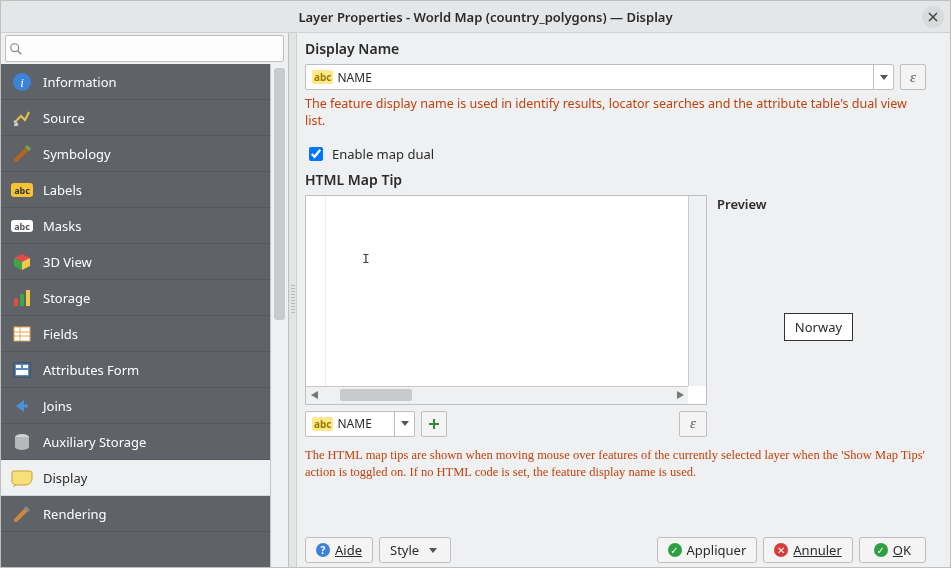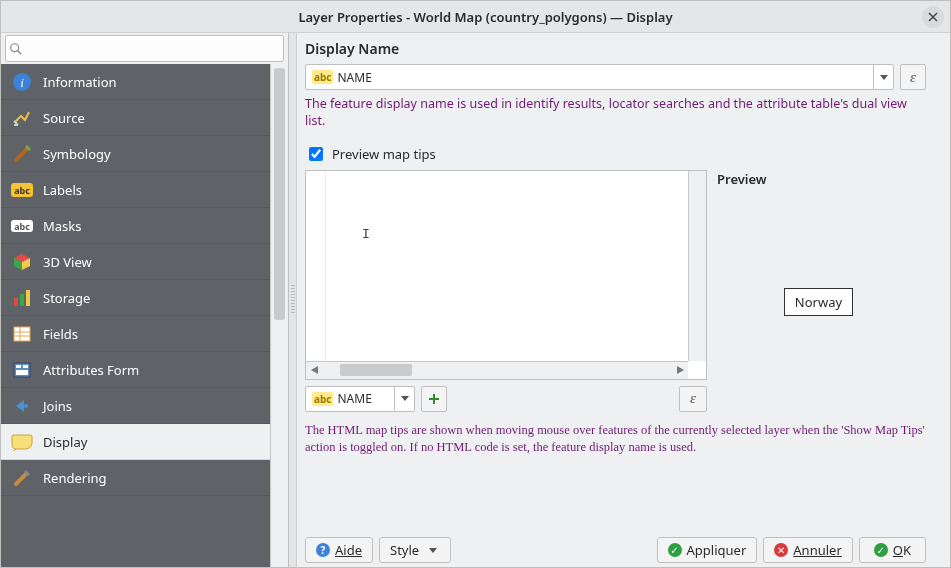--- a/index.html
+++ b/index.html
@@ -26,21 +26,21 @@
   .grab{width:8px;background:#e3e4e5;display:flex;align-items:center;justify-content:center;border-right:1px solid #cfcfcf;}
   .grab::after{content:"";width:4px;height:30px;background:repeating-linear-gradient(#bbb,#bbb 1px,transparent 1px,transparent 3px);}
   .main { flex: 1; display: flex; flex-direction: column; padding: 6px 24px 4px 8px; gap: 6px; min-width:0;}
   .section-label { font-weight: 600; font-size: 14px; }
   .row { display: flex; align-items: center; gap: 6px; }
   .combo { flex:1; display:flex; border:1px solid #bfbfbf; background:#fff; border-radius:2px; height:26px; }
   .combo-left { display:flex;align-items:center;gap:4px;padding:0 6px; font-size:12px; }
   .abc{font-size:10px;font-weight:700;color:#9a7b00;background:#ffe98a;border-radius:2px;padding:0 2px;}
   .combo-drop{width:20px;border-left:1px solid #bfbfbf;display:flex;align-items:center;justify-content:center;cursor:pointer;}
   .expr-btn, .small-btn { width:26px;height:26px;border:1px solid #bfbfbf;background:#f4f4f4;border-radius:2px;display:flex;align-items:center;justify-content:center;cursor:pointer;font-size:14px;}
-  .info-text { font-size: 12.5px; line-height: 1.35; color:#701a75; }
+  .info-text { font-size: 12.5px; line-height: 1.35; color:#c2410c; }
   .check-row { display:flex;align-items:center;gap:6px; }
   .check-row input{width:14px;height:14px;}
   .maptip-area{display:flex;gap:4px;}
   .editor-col{flex:1;display:flex;flex-direction:column;min-width:0;}
   .editor-box{border:1px solid #bfbfbf;background:#fff;height:210px;position:relative;}
   .editor-gutter{position:absolute;left:0;top:0;bottom:18px;width:20px;background:#fff;border-right:1px solid #ececec;}
   .editor-cursor{position:absolute;left:56px;top:55px;font-family:monospace;color:#444;}
   .editor-hscroll{position:absolute;left:0;right:18px;bottom:0;height:18px;background:#eff0f1;border-top:1px solid #c9c9c9;display:flex;align-items:center;}
   .editor-hscroll .thumb{height:12px;background:#c9cacb;border-radius:2px;margin-left:18px;width:72px;}
   .editor-hscroll .arr{width:16px;display:flex;justify-content:center;}
@@ -175,20 +175,29 @@
             </div>
             <div class="side-item">
               <span class="side-icon">
                 <svg width="20" height="20" viewBox="0 0 20 20">
                   <path d="M12 4 L4 10 L12 16 Z" fill="#4a90d8"></path>
                   <circle cx="14" cy="10" r="2" fill="#4a90d8"></circle>
                 </svg>
               </span>
               <span>Joins</span>
             </div>
+            <div class="side-item">
+              <span class="side-icon">
+                <svg width="20" height="20" viewBox="0 0 20 20">
+                  <ellipse cx="10" cy="5" rx="7" ry="3" fill="#cfd3d6"></ellipse>
+                  <path d="M3 5 L3 15 A7 3 0 0 0 17 15 L17 5" fill="#b5b9bc"></path>
+                </svg>
+              </span>
+              <span>Auxiliary Storage</span>
+            </div>
             <div class="side-item active">
               <span class="side-icon">
                 <svg width="22" height="18" viewBox="0 0 22 18">
                   <path d="M2 2 Q1 2 1 4 L1 12 Q1 16 6 16 L14 16 Q20 16 21 10 L21 4 Q21 2 19 2 Z" fill="#f7df7a" stroke="#c9a437"></path>
                   <path d="M5 16 L2 18" stroke="#c9a437" stroke-width="1"></path>
                 </svg>
               </span>
               <span>Display</span>
             </div>
             <div class="side-item">
@@ -222,22 +231,23 @@
           </div>
         </div>
         <div class="expr-btn">
             <span class="epsilon">ε</span>
           </div>
       </div>
       <div class="info-text">The feature display name is used in identify results, locator searches and the attribute table's dual view list.</div>
 
       <div class="check-row" style="margin-top:8px;">
         <input type="checkbox" checked="" style="">
-        <span>Preview map tips</span>
-      </div>
+        <span>Enable map dual</span>
+      </div>
+      <div class="section-label">HTML Map Tip</div>
 
       <div class="maptip-area">
         <div class="editor-col">
           <div class="editor-box">
             <div class="editor-gutter"></div>
             <span class="editor-cursor">I</span>
             <div class="editor-hscroll">
               <div class="arr">
                   <svg width="7" height="8">
                     <path d="M7 0 L0 4 L7 8 Z" fill="#777"></path>

